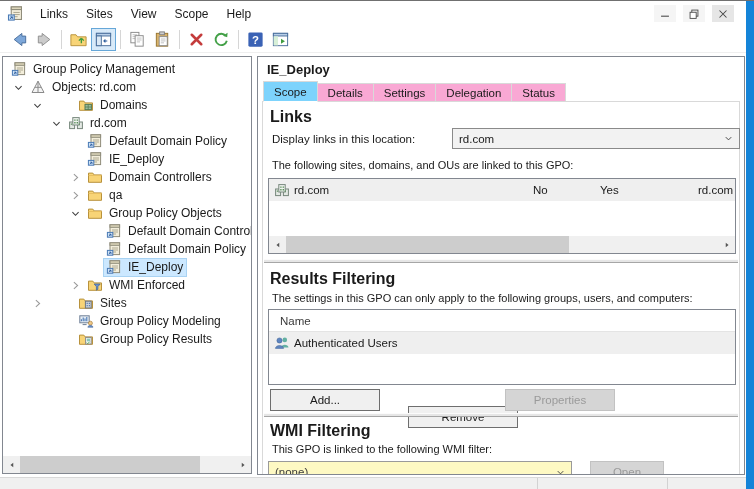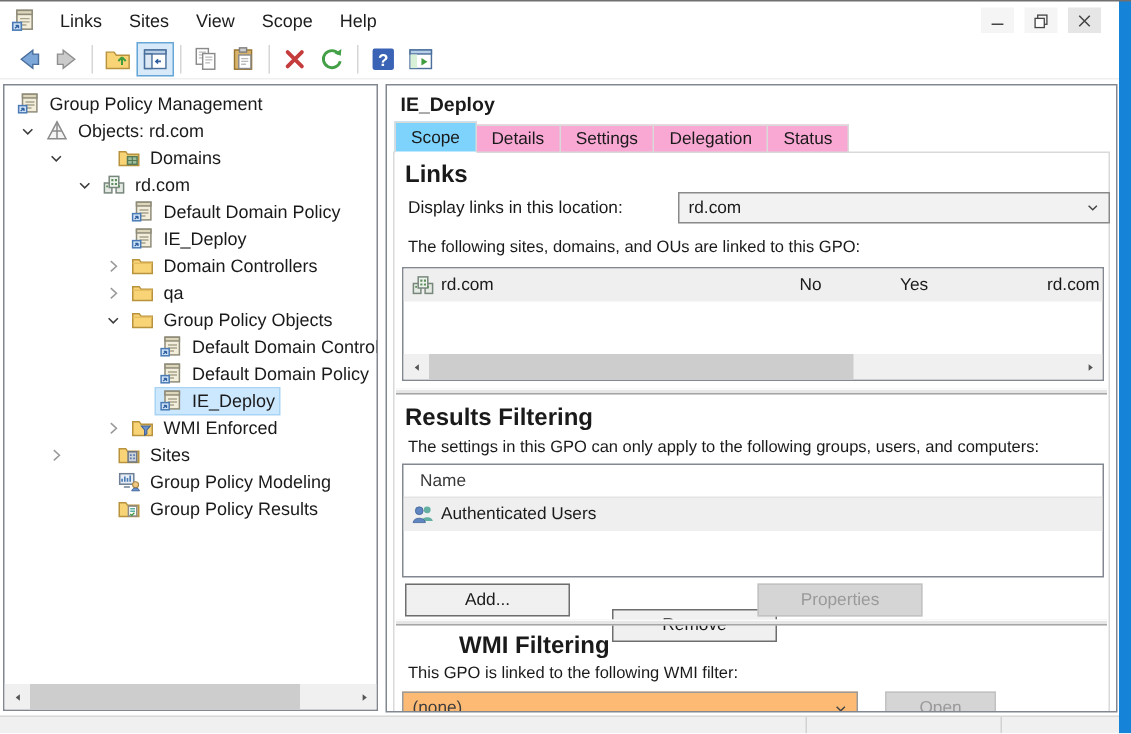--- a/index.html
+++ b/index.html
@@ -54,21 +54,21 @@
   .tab:first-child { border-left:1px solid #d9d9d9; }
   .tab.active { background:#7dd3fc; border-bottom:1px solid #fff; margin-top:-2px; padding-top:4px; position:relative; }
   .tabbox { position:absolute; left:4px; top:44px; width:478px; height:620px; border:1px solid #d9d9d9; background:#fff; z-index:1; }
   .rp-h { position:absolute; font-weight:bold; font-size:16px; white-space:nowrap; }
   .rp-text { position:absolute; font-size:11.5px; white-space:nowrap; }
   .tight { font-size:11px; }
 
   .combo { position:absolute; display:flex; align-items:center; padding-left:6px; background:#f2f2f2; border:1px solid #8a8a8a; font-size:11.5px; }
   .combo .cchev { position:absolute; right:5px; width:11px; height:11px; }
   .combo1 { left:189px; top:26px; width:288px; height:21px; }
-  .combo2 { left:5px; top:359px; width:304px; height:22px; background:#fdba74; border-color:#9a9a9a; color:#3c3c3c; }
+  .combo2 { left:5px; top:359px; width:304px; height:22px; background:#fef9c3; border-color:#9a9a9a; color:#3c3c3c; }
 
   .gtable { position:absolute; border:1px solid #828790; background:#fff; overflow:hidden; }
   .links-table { left:5px; top:76px; width:468px; height:76px; }
   .sec-table  { left:5px; top:207px; width:468px; height:76px; }
   .thead { display:flex; height:22px; align-items:center; border-bottom:1px solid #e4e4e4; font-size:11.5px; color:#3a3a3a; }
   .th { height:100%; display:flex; align-items:center; padding-left:11px; border-right:1px solid #e4e4e4; }
   .th:last-child { border-right:none; }
   .tdata { display:flex; height:22px; align-items:center; background:#efefef; font-size:11.5px; }
   .td { height:100%; display:flex; align-items:center; padding-left:11px; }
   .td.with-icon { padding-left:5px; }
@@ -578,21 +578,21 @@
             </span>
         </div>
       </div>
 
       <div class="btn btn-add">Add...</div>
       <div class="btn btn-remove">Remove</div>
       <div class="btn btn-props disabled">Properties</div>
 
       <div class="sepbar sep2"></div>
 
-      <div class="rp-h" style="left:7px; top:320px;margin-left:36px;">WMI Filtering</div>
+      <div class="rp-h" style="left:7px; top:320px;">WMI Filtering</div>
       <div class="rp-text tight" style="left:9px; top:341px;">This GPO is linked to the following WMI filter:</div>
       <div class="combo combo2">
         <span>(none)</span>
         <svg class="cchev">
             <use href="#combo-chev"></use>
           </svg>
       </div>
       <div class="btn btn-open disabled">Open</div>
     </div>
   </div>

